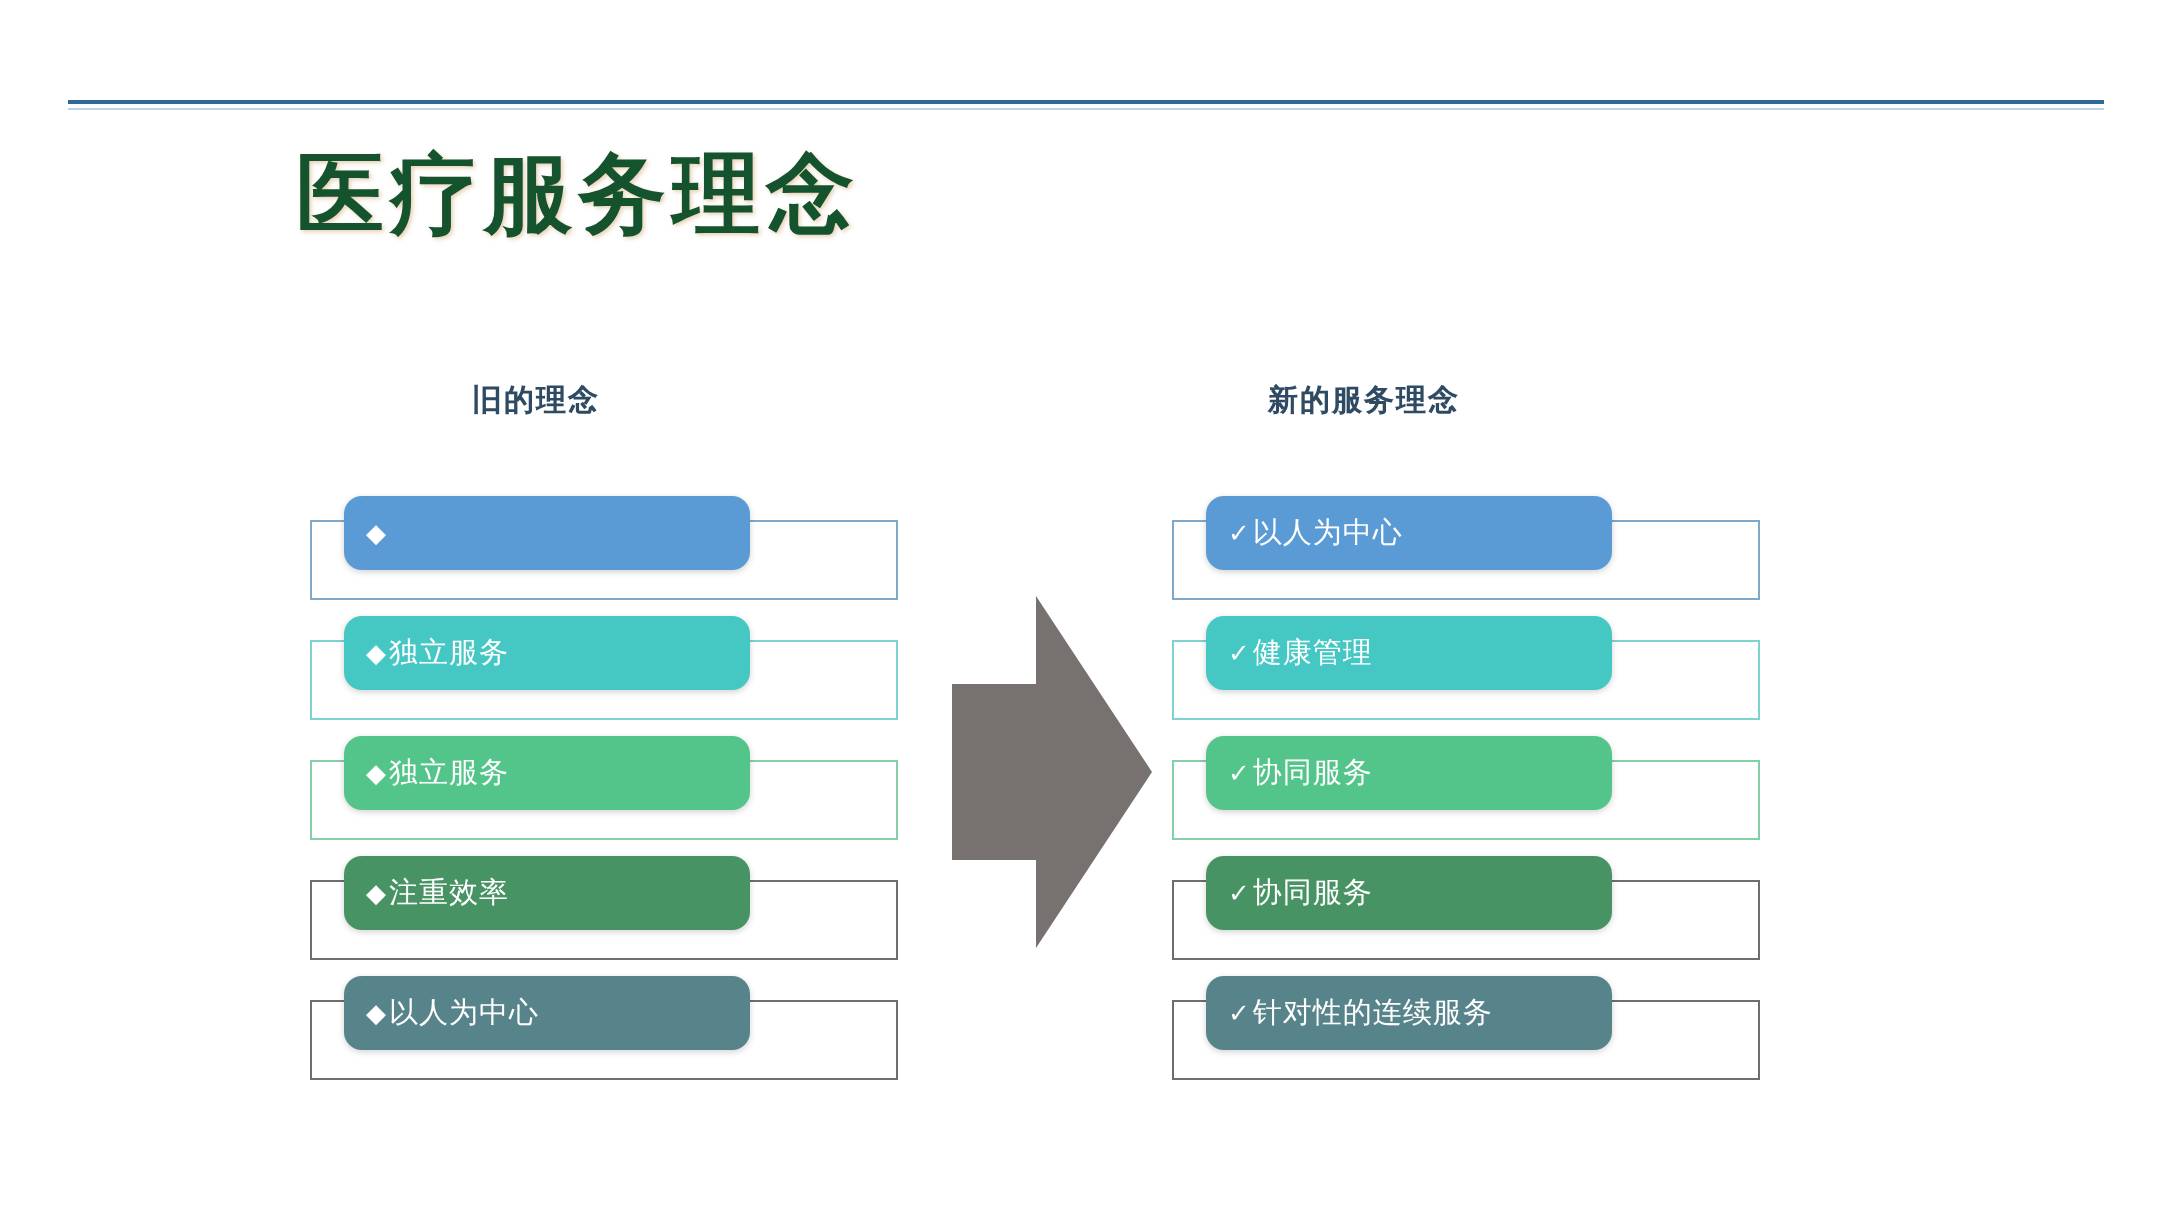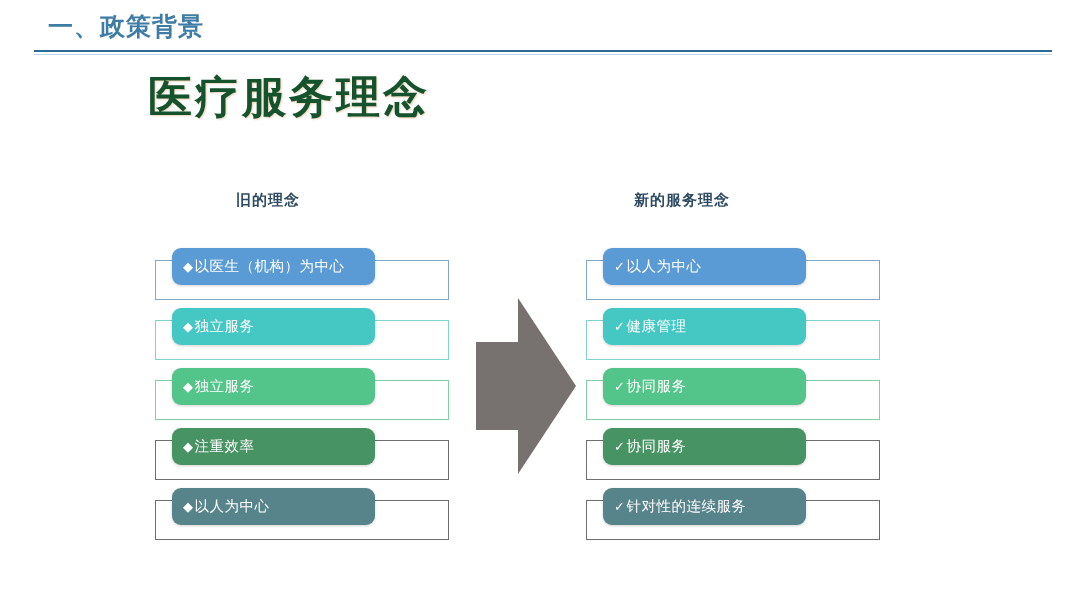--- a/index.html
+++ b/index.html
@@ -118,36 +118,34 @@
     left: 476px;
     top: 298px;
     width: 100px;
     height: 176px;
   }
 </style>
 </head>
 <body style="background: rgb(255, 255, 255);">
 
 <div id="slide-header">
-  <div id="header-title" style="color: rgb(62, 124, 166);">一、政策背景</div>
   <div id="header-rule" style="border-top-color: rgb(46, 107, 148);"></div>
   <div id="header-rule-soft"></div>
 </div>
 
 <div id="main-title" style="color: #14532d;">医疗服务理念</div>
 
 <div id="old-heading" class="column-heading" style="color: rgb(47, 74, 99);">旧的理念</div>
 <div id="new-heading" class="column-heading" style="color: rgb(47, 74, 99);">新的服务理念</div>
 
 <div id="old-column">
     <div class="concept-row" style="left: 155px; top: 248px;">
       <div class="concept-frame" style="border-color: rgb(127, 169, 201);"></div>
       <div class="concept-pill" style="background: rgb(91, 155, 213);">
         <span class="marker">◆</span>
-        <span>以医生（机构）为中心</span>
       </div>
     </div>
     <div class="concept-row" style="left: 155px; top: 308px;">
       <div class="concept-frame" style="border-color: rgb(127, 210, 206);"></div>
       <div class="concept-pill" style="background: rgb(69, 199, 195);">
         <span class="marker">◆</span>
         <span>独立服务</span>
       </div>
     </div>
     <div class="concept-row" style="left: 155px; top: 368px;">

